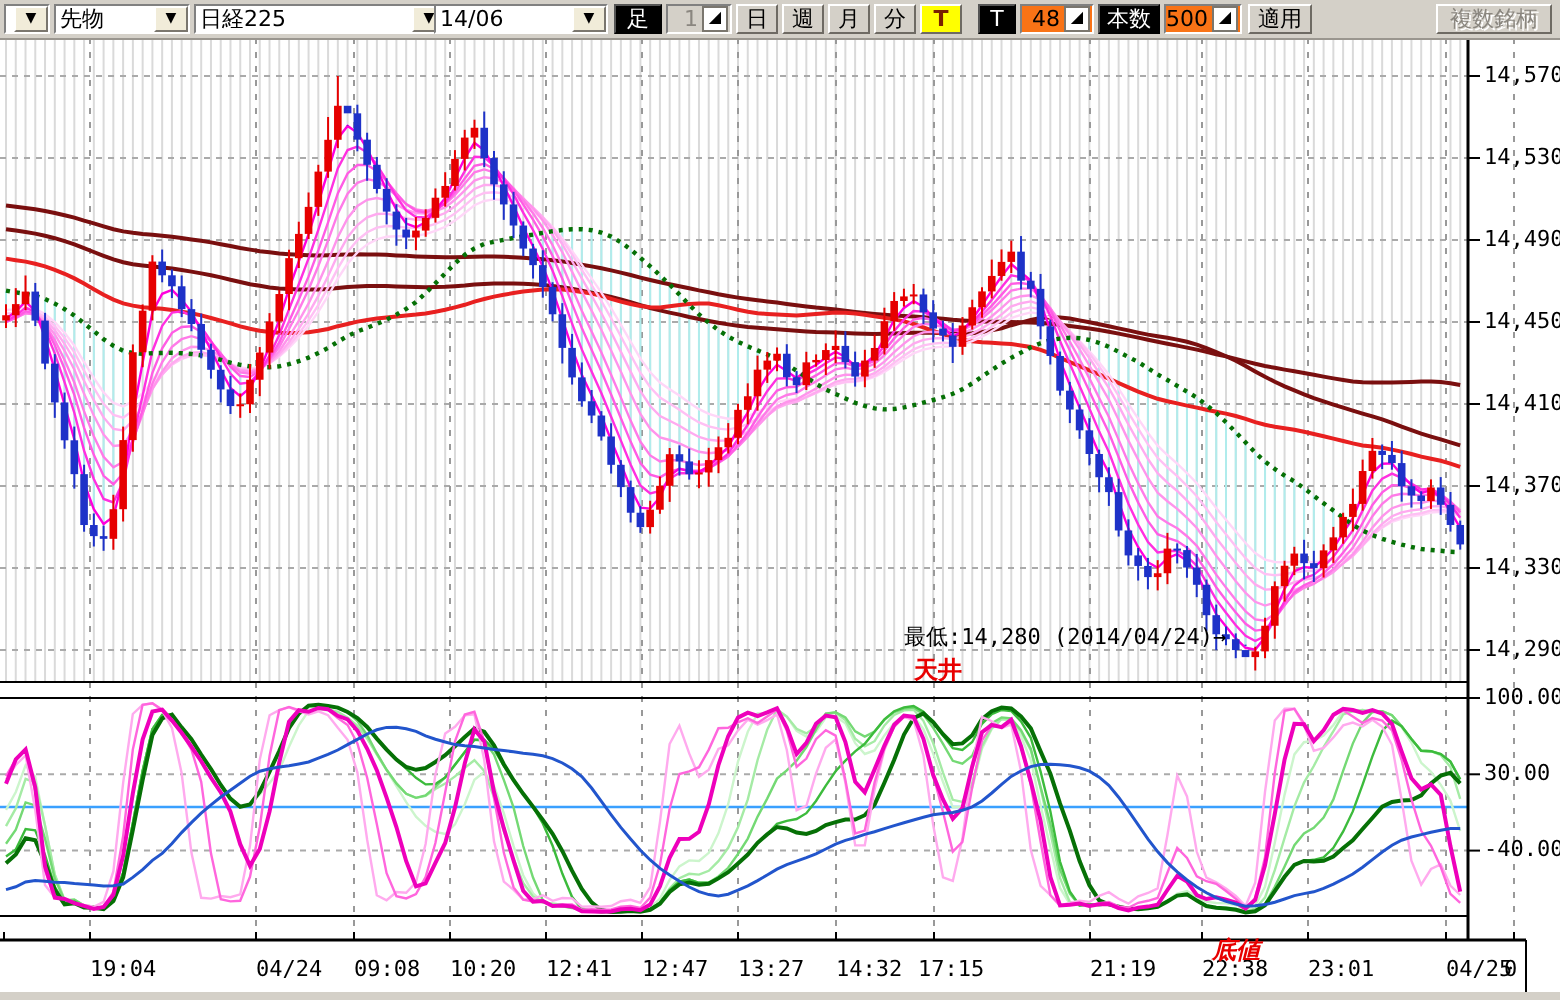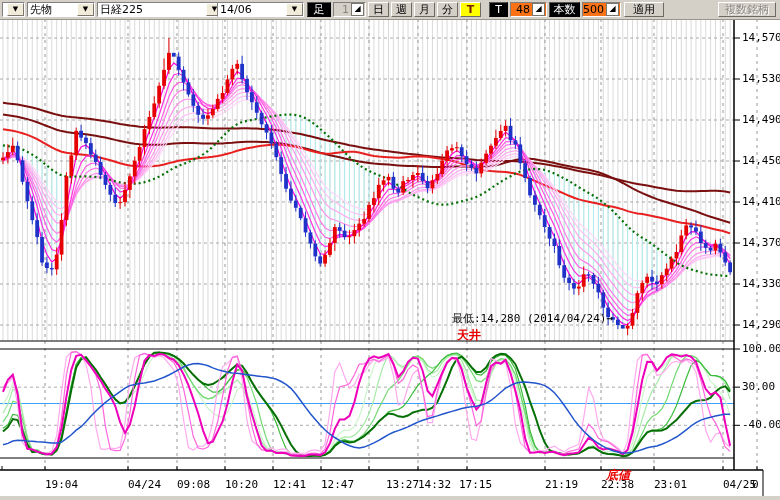--- a/index.html
+++ b/index.html
@@ -68,21 +68,21 @@
     <div class="tbc btn-black" style="left:478px;width:19px;left:489px;">T</div>
     <div class="tbc spin" style="left:510px;width:37px;">
       <span class="sv">48</span>
       <span class="si">◢</span>
     </div>
     <div class="tbc btn-black" style="left:549px;width:31px;">本数</div>
     <div class="tbc spin" style="left:582px;width:39px;">
       <span class="sv">500</span>
       <span class="si">◢</span>
     </div>
-    <div class="tbc btn" style="left:624px;width:40px;">適用</div>
+    <div class="tbc btn" style="left:624px;width:32px;">適用</div>
     <div class="tbc btn btn-dis" style="left:718px;width:58px;">複数銘柄</div>
   </div>
 
   <svg id="chart-svg" width="780" height="500">
       <line x1="3" y1="19" x2="3" y2="341" stroke="#dadada" stroke-width="1"></line>
       <line x1="7.88" y1="19" x2="7.88" y2="341" stroke="#dadada" stroke-width="1"></line>
       <line x1="12.76" y1="19" x2="12.76" y2="341" stroke="#dadada" stroke-width="1"></line>
       <line x1="17.64" y1="19" x2="17.64" y2="341" stroke="#dadada" stroke-width="1"></line>
       <line x1="22.52" y1="19" x2="22.52" y2="341" stroke="#dadada" stroke-width="1"></line>
       <line x1="27.4" y1="19" x2="27.4" y2="341" stroke="#dadada" stroke-width="1"></line>
@@ -699,21 +699,21 @@
       <div class="axlab" style="left: 742px; top: 342px;">100.00</div>
       <div class="axlab" style="left: 742px; top: 380.15px;">30.00</div>
       <div class="axlab" style="left: 742px; top: 418.3px;">-40.00</div>
       <div class="axlab" style="left: 2px; top: 478px; margin-top: 40px;">15:07</div>
       <div class="axlab" style="left: 45px; top: 478px;">19:04</div>
       <div class="axlab" style="left: 128px; top: 478px;">04/24</div>
       <div class="axlab" style="left: 177px; top: 478px;">09:08</div>
       <div class="axlab" style="left: 225px; top: 478px;">10:20</div>
       <div class="axlab" style="left: 273px; top: 478px;">12:41</div>
       <div class="axlab" style="left: 321px; top: 478px;">12:47</div>
-      <div class="axlab" style="left: 369px; top: 478px; margin-left: 17px;">13:27</div>
+      <div class="axlab" style="left: 369px; top: 478px;">13:27</div>
       <div class="axlab" style="left: 418px; top: 478px;">14:32</div>
       <div class="axlab" style="left: 459px; top: 478px; text-align: right;">17:15</div>
       <div class="axlab" style="left: 545px; top: 478px;">21:19</div>
       <div class="axlab" style="left: 601px; top: 478px;">22:38</div>
       <div class="axlab" style="left: 654px; top: 478px;">23:01</div>
       <div class="axlab" style="left: 723px; top: 478px;">04/25</div>
       <div class="axlab" style="left: 752px; top: 478px;">0</div>
     </div>
 
   <div class="ann" style="left:452px;top:311px;">最低:14,280 (2014/04/24)→</div>

